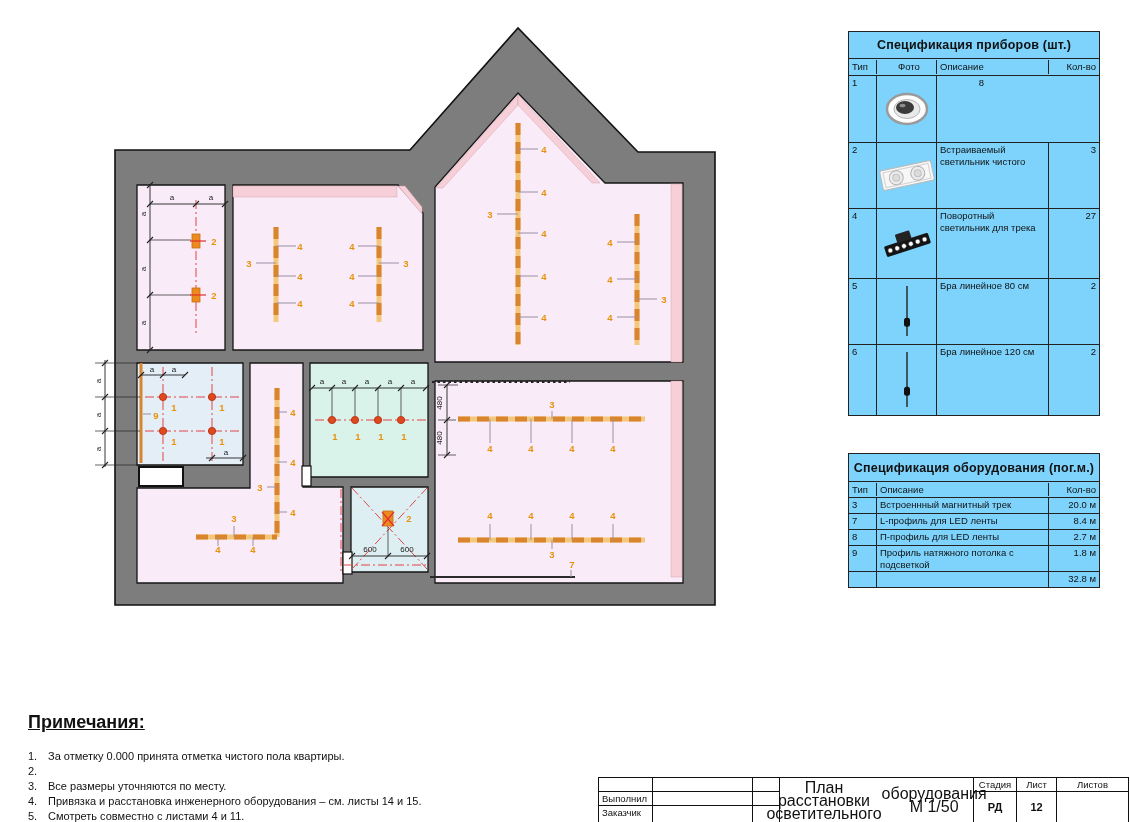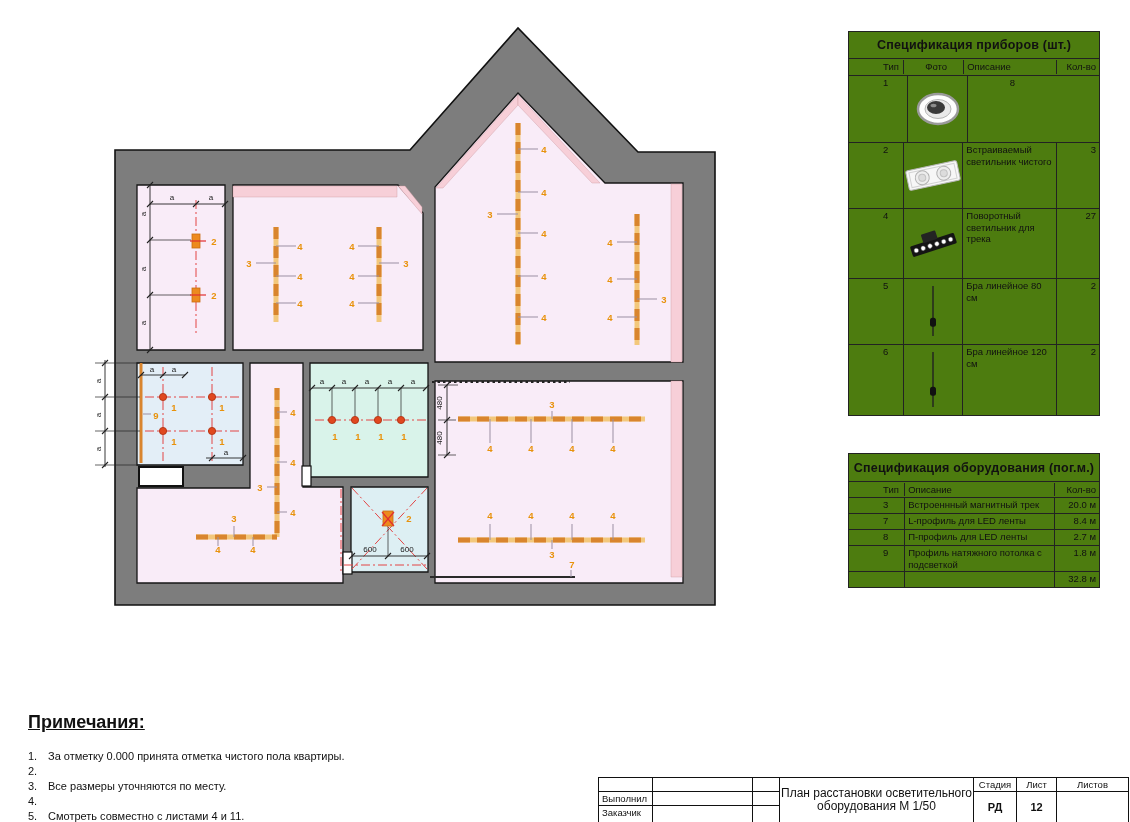--- a/index.html
+++ b/index.html
@@ -1,41 +1,41 @@
 <!DOCTYPE html>
 <html><head>
 <meta charset="utf-8">
 <style>
   html,body{margin:0;padding:0;background:#fff;}
   body{width:1130px;height:822px;position:relative;font-family:"Liberation Sans",sans-serif;color:#111;overflow:hidden;outline:1px solid #d8d8d8;}
   #plan{position:absolute;left:0;top:0;}
-  .spec{position:absolute;border:1.5px solid #222;background:#4d7c0f;}
+  .spec{position:absolute;border:1.5px solid #222;background:#7dd3fc;}
   #spec1{left:848px;top:31px;width:250px;}
   #spec2{left:848px;top:453px;width:250px;}
   .spec-title{height:26px;display:flex;align-items:center;justify-content:center;font-size:12.5px;font-weight:bold;letter-spacing:.2px;}
   .srow{display:flex;border-top:1px solid #222;}
   .srow .c{border-left:1px solid #222;box-sizing:border-box;padding:1px 3px;font-size:9.5px;line-height:11.5px;}
   .srow .c:first-child{border-left:none;}
-  .c.type{width:27px;margin-left:31px;}
+  .c.type{width:27px;}
   .c.photo{width:60px;display:flex;align-items:center;justify-content:center;padding:0;}
   .c.desc1{width:112px;}
   .c.desc2{width:172px;}
   .c.qty1{width:51px;text-align:right;}
   .c.qty2{width:51px;text-align:right;}
   #notes{position:absolute;left:28px;top:712px;width:420px;}
   #notes-title{font-size:18px;font-weight:bold;text-decoration:underline;margin-bottom:16px;}
   .note{display:flex;font-size:11px;line-height:15px;}
   .note .n{width:20px;flex:none;}
   #tb{position:absolute;left:598px;top:777px;width:529px;height:44px;border:1.6px solid #111;border-bottom-width:2px;display:flex;background:#fff;box-sizing:content-box;font-size:9.5px;}
   .tbcol{border-right:1px solid #111;box-sizing:border-box;display:flex;flex-direction:column;}
   .tbrow{height:14px;box-sizing:border-box;padding:1px 3px 0 3px;}
   .tbrow.b{border-bottom:1px solid #111;}
   .tbhead{height:13px;border-bottom:1px solid #111;display:flex;align-items:center;justify-content:center;}
   .tbval{flex:1;display:flex;align-items:center;justify-content:center;font-weight:bold;font-size:11px;text-align:center;}
-  #tb-title{width:194px;display:flex;flex-direction:column;align-items:center;justify-content:center;font-size:12px;line-height:13px;text-align:center;}
+  #tb-title{width:194px;display:flex;flex-direction:row;align-items:center;justify-content:center;font-size:16px;line-height:13px;text-align:center;}
 </style>
 </head>
 <body>
 
 <svg id="plan" width="1130" height="822" viewBox="0 0 1130 822">
     <polygon points="115,150 410,150 518,28 638,152 715,152 715,605 115,605" fill="#7d7d7d" stroke="#111111" stroke-width="1.6"></polygon>
     <polygon points="137,185 225,185 225,350 137,350" fill="#f9ecf8" stroke="#161616" stroke-width="1.3"></polygon>
     <polygon points="233,185 398,185 423,213 423,350 233,350" fill="#f9ecf8" stroke="#161616" stroke-width="1.3"></polygon>
     <polygon points="518,93 605,183 683,183 683,362 435,362 435,187" fill="#f9ecf8" stroke="#161616" stroke-width="1.3"></polygon>
     <polygon points="310,363 428,363 428,477 310,477" fill="#d9f3ea" stroke="#161616" stroke-width="1.3"></polygon>
@@ -382,20 +382,21 @@
       </div>
       <div class="note">
         <span class="n">2.</span>
       </div>
       <div class="note">
         <span class="n">3.</span>
         <span>Все размеры уточняются по месту.</span>
       </div>
       <div class="note">
         <span class="n">4.</span>
+        <span>Привязка и расстановка инженерного оборудования – см. листы 14 и 15.</span>
       </div>
       <div class="note">
         <span class="n">5.</span>
         <span>Смотреть совместно с листами 4 и 11.</span>
       </div>
     </div>
 </div>
 
 <div id="tb">
   <div class="tbcol" style="width:54px">

